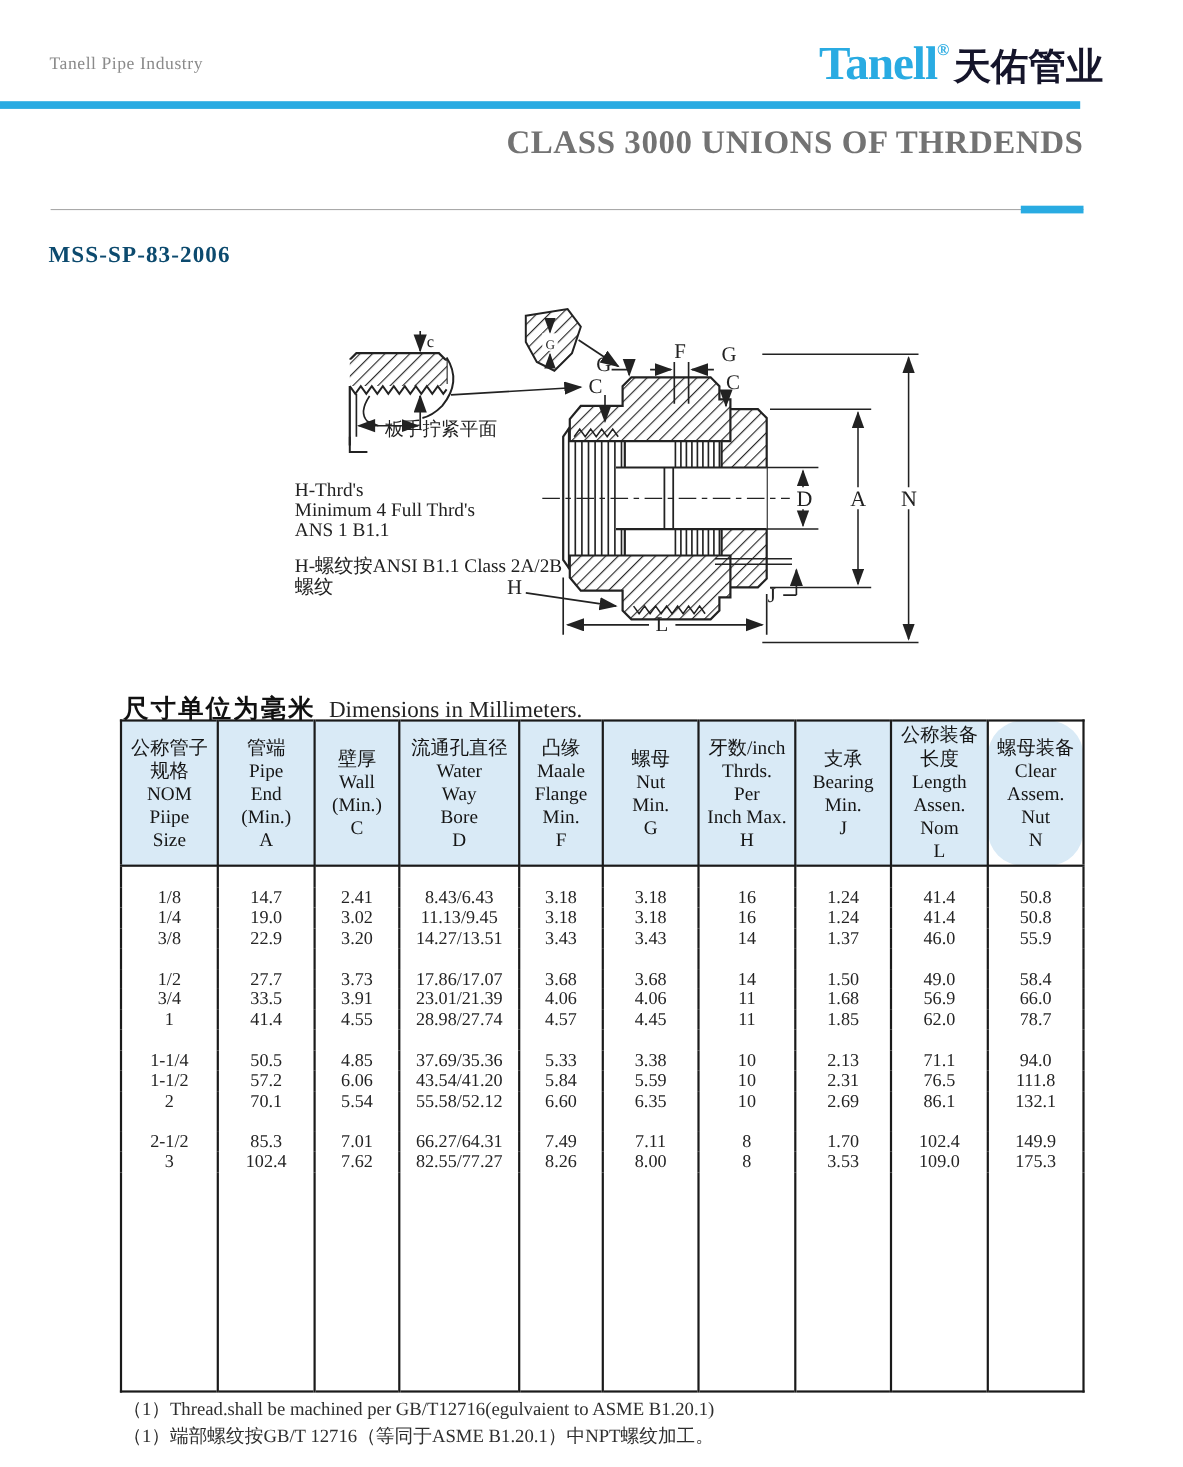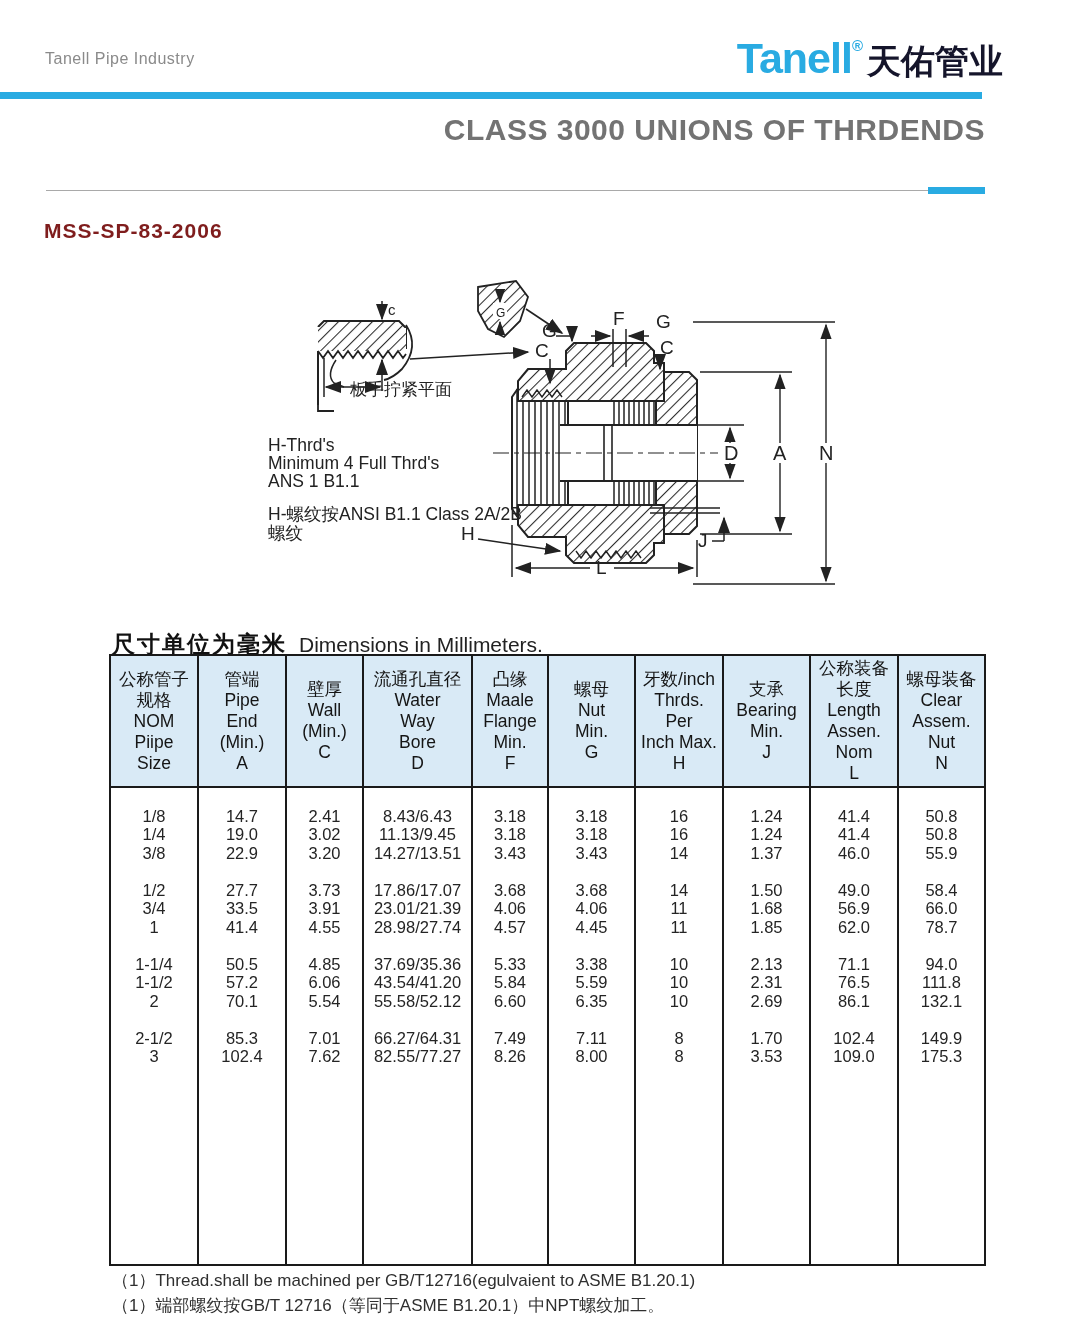--- a/index.html
+++ b/index.html
@@ -1,44 +1,44 @@
 <!DOCTYPE html>
 <html><head>
 <meta charset="utf-8">
 <style>
   html,body{margin:0;padding:0;background:#fff;}
   .page{position:relative;width:1075px;height:1334px;background:#ffffff;overflow:hidden;
-        font-family:Liberation Sans, sans-serif;color:#1f1f1f;}
+        font-family:Liberation Serif, serif;color:#1f1f1f;}
   .abs{position:absolute;}
   
   .company{left:45px;top:50px;font-size:16px;color:#8a8a8a;letter-spacing:.5px;}
   .logo{top:34px;right:72px;white-space:nowrap;}
   .logo .latin{font-size:43px;font-weight:bold;color:#29abe2;letter-spacing:-1px;}
   .logo .reg{font-size:15px;font-weight:bold;color:#29abe2;vertical-align:22px;}
   .logo .cjk{font-size:34px;font-weight:bold;color:#15152b;margin-left:4px;}
   .rule-blue{left:0;top:92px;width:982px;height:7px;background:#29abe2;}
   .title-en{top:113px;right:90px;font-size:30px;font-weight:bold;color:#737373;letter-spacing:.5px;}
   .title-cn{top:147px;right:90px;font-size:31px;font-weight:bold;color:#262626;letter-spacing:2px;}
   .rule-gray{left:46px;top:190px;width:939px;height:1px;background:#a9a9a9;}
   .rule-accent{left:928px;top:187px;width:57px;height:7px;background:#29abe2;}
-  .standard{left:44px;top:219px;font-size:21px;font-weight:bold;color:#7f1d1d;letter-spacing:1px;}
+  .standard{left:44px;top:219px;font-size:21px;font-weight:bold;color:#0c4a6e;letter-spacing:1px;}
   
   .drawing{left:260px;top:275px;width:720px;height:320px;}
   
   .caption{left:112px;top:629px;white-space:nowrap;}
   .caption .cn{font-size:23px;font-weight:bold;color:#111;letter-spacing:2px;text-align:center;}
   .caption .en{font-size:21px;color:#222;margin-left:12px;}
   table.dims{position:absolute;left:109px;top:654px;width:875px;border-collapse:collapse;
              table-layout:fixed;border:2.5px solid #1a1a1a;}
   table.dims th{background:#d9eaf6;border-right:2px solid #1a1a1a;border-bottom:2.5px solid #1a1a1a;
                 font-weight:400;font-size:17.5px;line-height:21px;white-space:pre-line;
                 text-align:center;vertical-align:middle;height:101px;padding:2px 0;color:#151515;}
   table.dims td{border-right:2px solid #1a1a1a;text-align:center;font-size:16.5px;
                 line-height:18.5px;height:18.5px;padding:0;color:#242424;}
-  table.dims th:last-child, table.dims td:last-child{border-right:none;}
+  table.dims th:last-child, table.dims td:last-child{border-right:none;border-radius:32px;}
   .footnotes{left:112px;top:1236px;font-size:17px;color:#2f2f2f;line-height:25px;margin-top:32px;}
   svg text{fill:#222;}
 </style>
 </head>
 <body>
 
 <div class="page">
 
   <div class="abs company">Tanell Pipe Industry</div>
 

